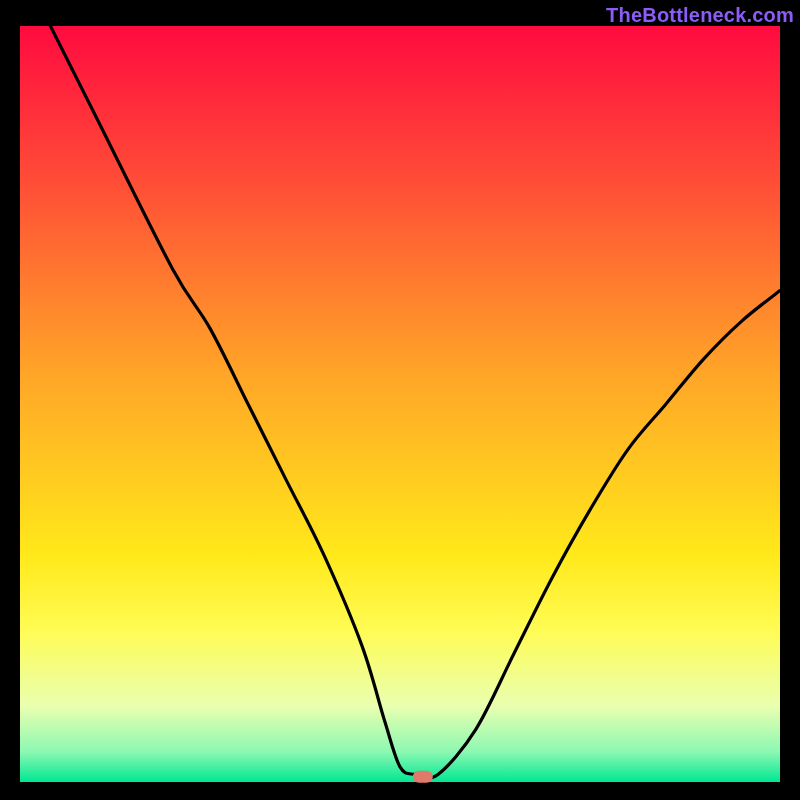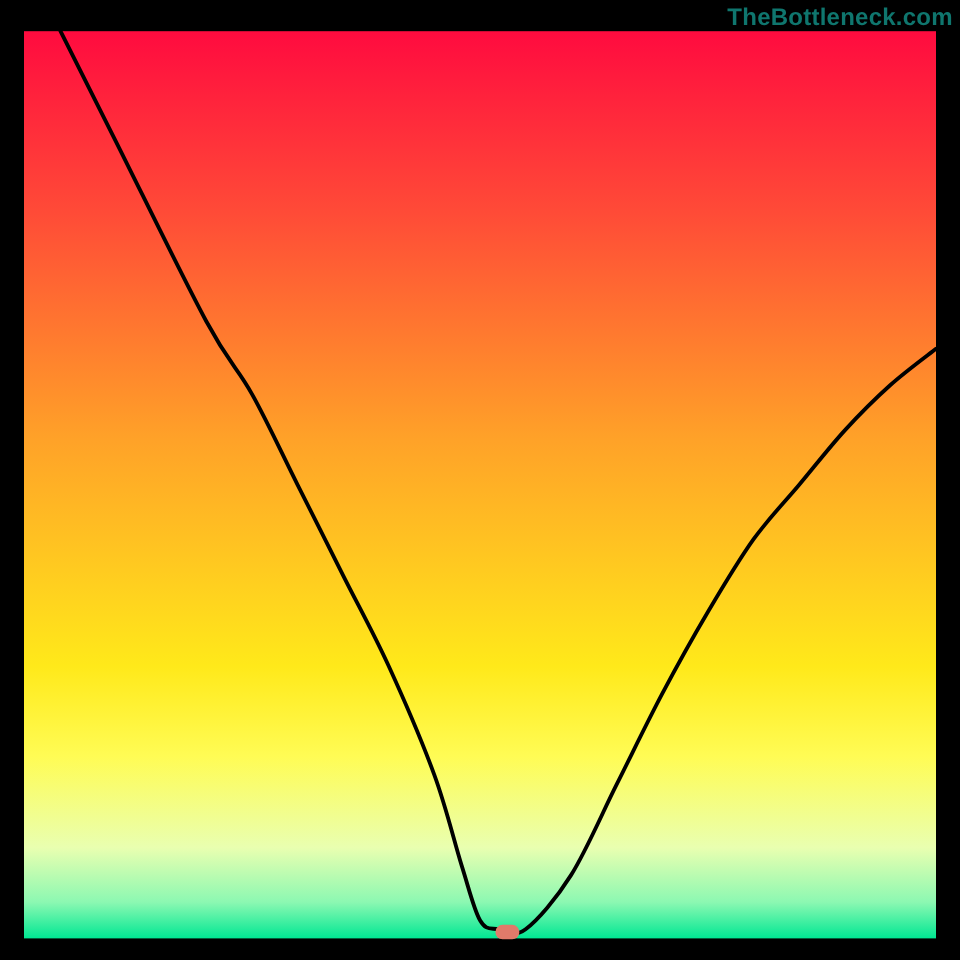--- a/index.html
+++ b/index.html
@@ -19,21 +19,21 @@
   svg {
     display: block;
   }
   .watermark {
     position: absolute;
     top: 4px;
     right: 6px;
     font-family: Arial, Helvetica, sans-serif;
     font-size: 20px;
     font-weight: 600;
-    color: #0f766e;
+    color: #8b5cf6;
     letter-spacing: 0.2px;
     user-select: none;
   }
 </style>
 </head>
 <body>
 
 <div class="stage">
   <svg id="chart-svg" width="800" height="800" viewBox="0 0 800 800">
     <defs>

